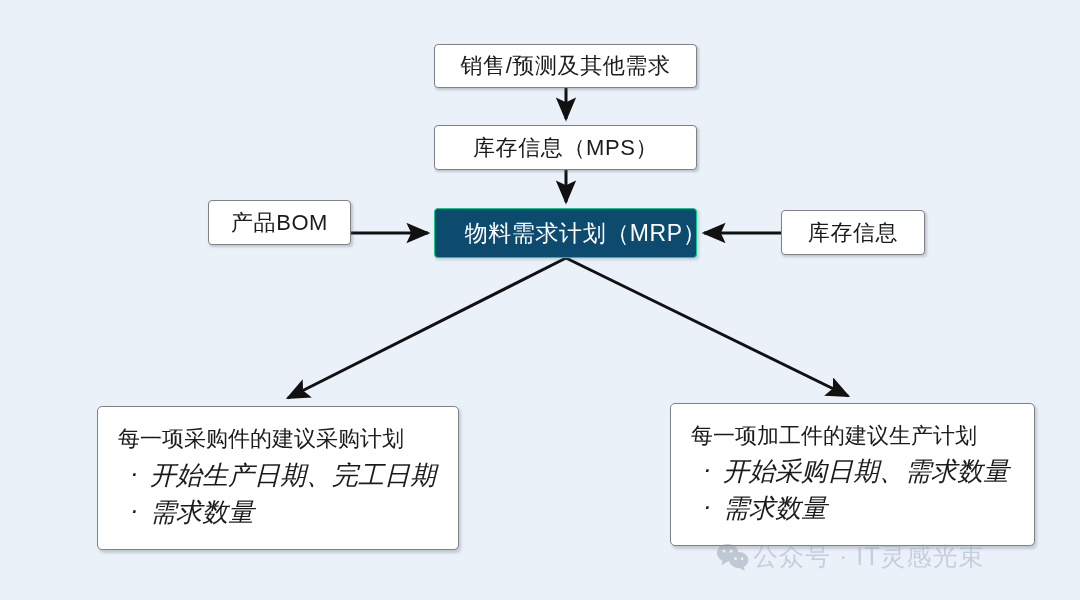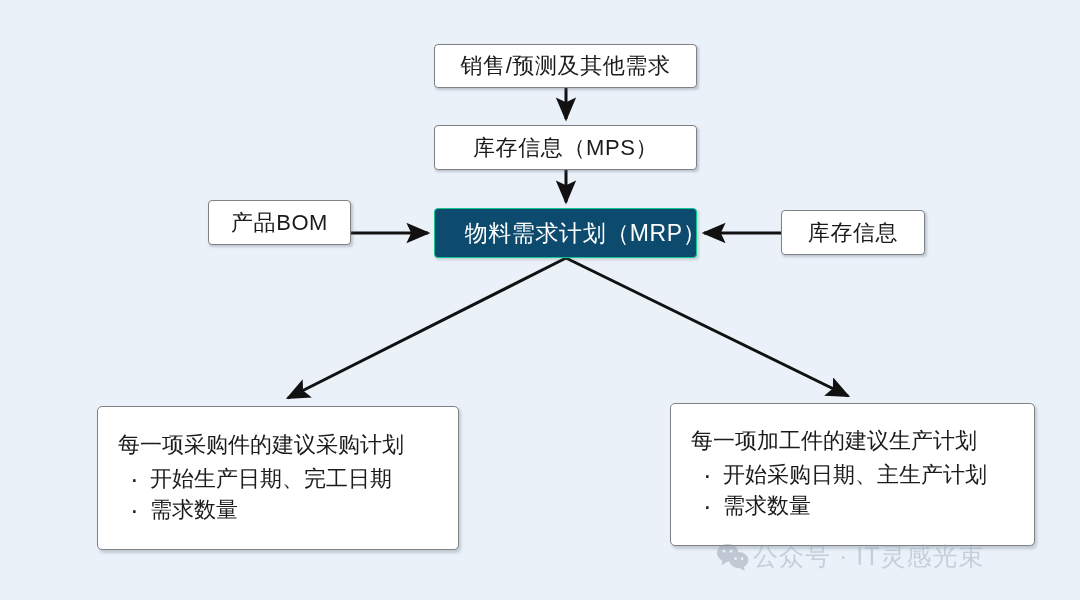--- a/index.html
+++ b/index.html
@@ -86,25 +86,26 @@
     line-height: 1.26;
     white-space: nowrap;
     padding-left: 6px;
   }
   .panel-list {
     list-style: none;
     margin: 4px 0 0 0;
     padding: 0 0 0 18px;
   }
   .panel-list li {
-    font-size: 22px;
+    font-size: 26px;
     line-height: 1.42;
     white-space: nowrap;
     position: relative;
     padding-left: 20px;
+    font-style: italic;
   }
   .panel-list li::before {
     content: "·";
     position: absolute;
     left: 0;
     top: -2px;
     font-size: 26px;
     line-height: 1.42;
     color: #1b1b1b;
   }
@@ -181,21 +182,21 @@
     <div class="panel-title">每一项采购件的建议采购计划</div>
     <ul class="panel-list">
       <li>开始生产日期、完工日期</li>
       <li>需求数量</li>
     </ul>
   </div>
 
   <div class="panel" id="panel-purchase">
     <div class="panel-title">每一项加工件的建议生产计划</div>
     <ul class="panel-list">
-      <li>开始采购日期、主生产计划</li>
+      <li>开始采购日期、需求数量</li>
       <li>需求数量</li>
     </ul>
   </div>
 
   <div id="watermark">
     <svg class="wm-icon" viewBox="0 0 44 38" aria-hidden="true">
       <ellipse cx="15" cy="13.5" rx="14" ry="11.8" fill="#8d97a6"></ellipse>
       <path d="M9 22 L7 30 L15.5 24.5 Z" fill="#8d97a6"></path>
       <circle cx="10.3" cy="11.2" r="2.0" fill="#eaf1f9"></circle>
       <circle cx="19.6" cy="11.2" r="2.0" fill="#eaf1f9"></circle>

